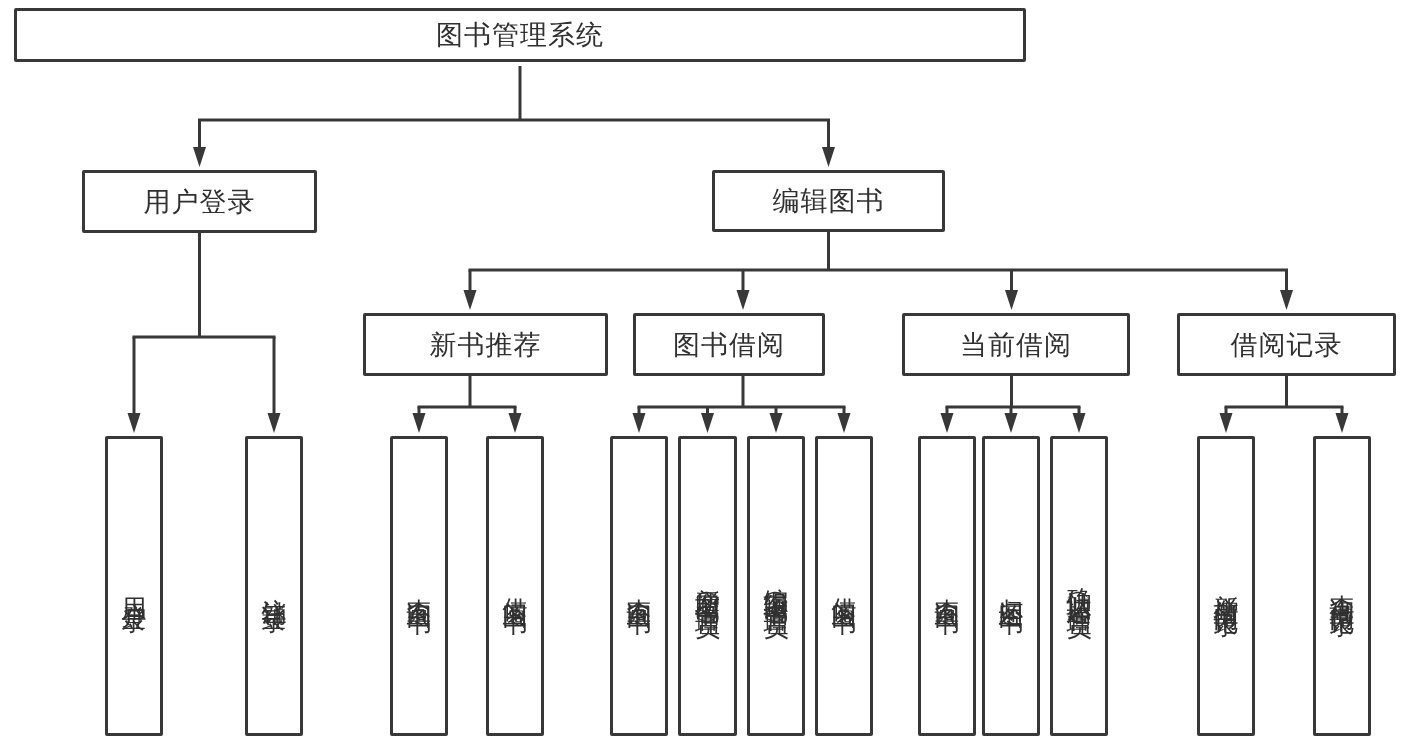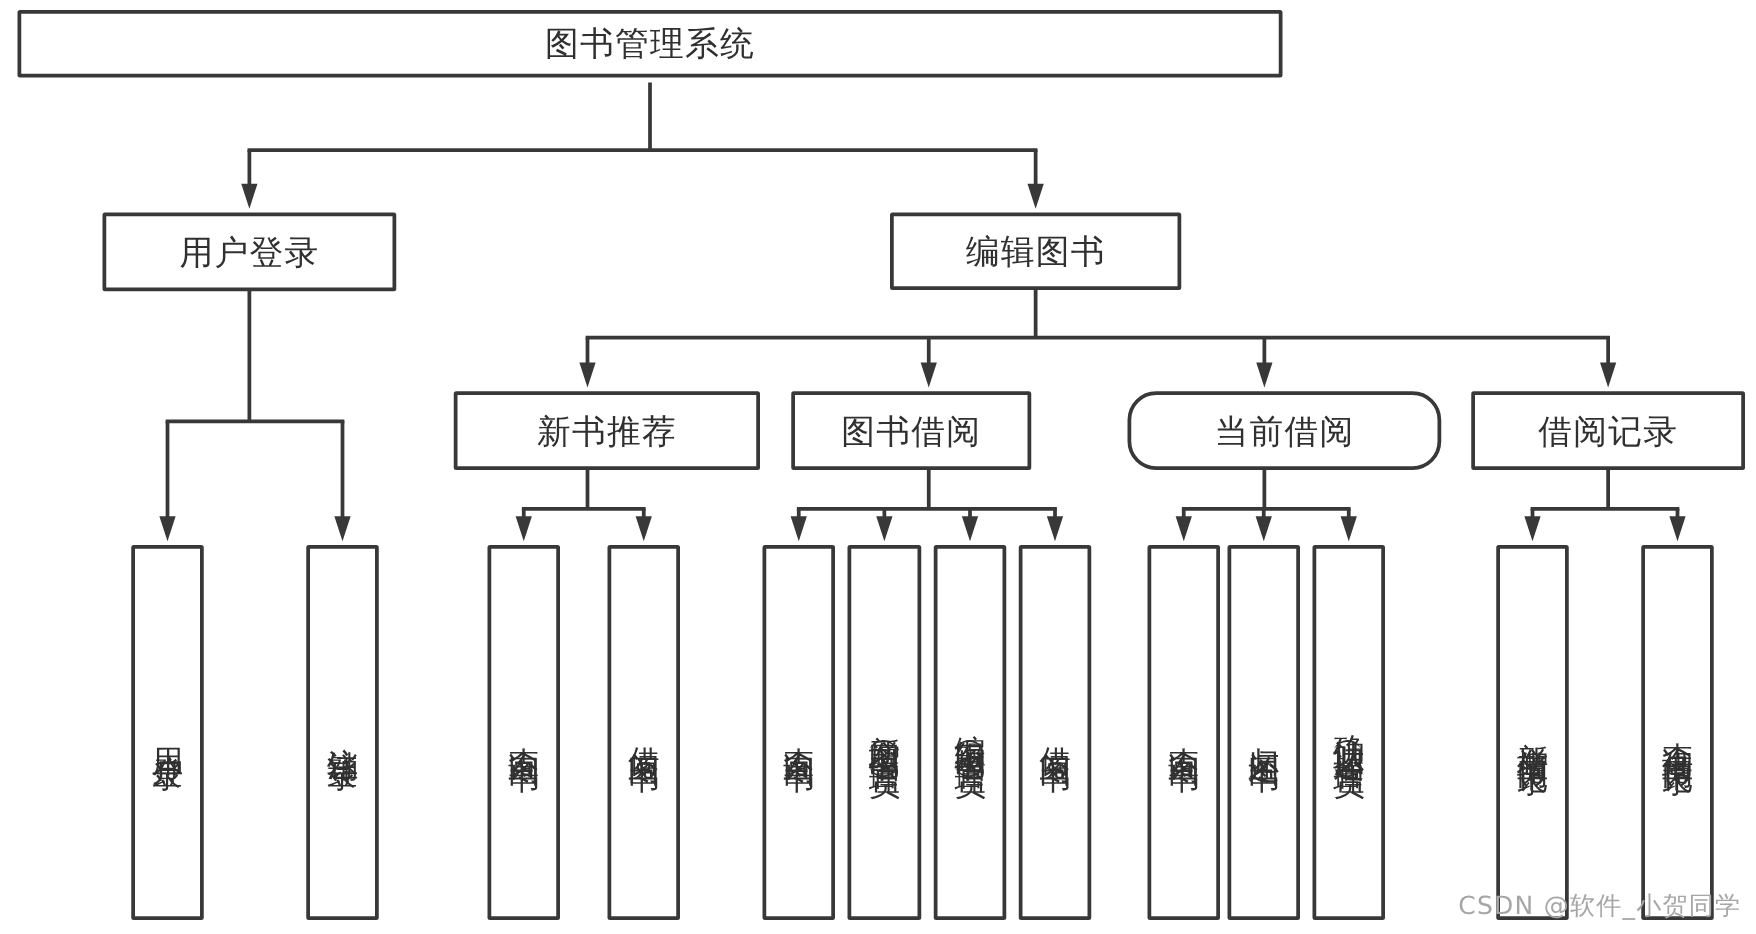--- a/index.html
+++ b/index.html
@@ -125,30 +125,29 @@
         <line x1="1342" y1="407" x2="1342" y2="418"></line>
         <polygon points="1335.5,413 1348.5,413 1342,433" fill="#383838" stroke="none"></polygon>
       </g>
     </svg>
   <div id="nodes">
       <div class="box h" style="left: 14px; top: 8px; width: 1012px; height: 54px;">图书管理系统</div>
       <div class="box h" style="left: 82px; top: 170px; width: 235px; height: 63px;">用户登录</div>
       <div class="box h" style="left: 712px; top: 170px; width: 233px; height: 62px;">编辑图书</div>
       <div class="box h" style="left: 363px; top: 313px; width: 245px; height: 63px;">新书推荐</div>
       <div class="box h" style="left: 633px; top: 313px; width: 192px; height: 63px;">图书借阅</div>
-      <div class="box h" style="left: 902px; top: 313px; width: 251px; height: 63px; border-radius: 23px;">当前借阅</div>
+      <div class="box h" style="left: 902px; top: 313px; width: 228px; height: 63px;">当前借阅</div>
       <div class="box h" style="left: 1177px; top: 313px; width: 219px; height: 63px; text-align: center;">借阅记录</div>
       <div class="box v" style="left: 105px; top: 436px; width: 58px; height: 300px;">用户登录</div>
       <div class="box v" style="left: 245px; top: 436px; width: 58px; height: 300px;">注销登录</div>
       <div class="box v" style="left: 390px; top: 436px; width: 58px; height: 300px;">查询图书</div>
       <div class="box v" style="left: 486px; top: 436px; width: 58px; height: 300px;">借阅图书</div>
       <div class="box v" style="left: 610px; top: 436px; width: 58px; height: 300px;">查询图书</div>
       <div class="box v" style="left: 678px; top: 436px; width: 59px; height: 300px;">新增图书（管理员）</div>
       <div class="box v" style="left: 747px; top: 436px; width: 58px; height: 300px;">编辑图书（管理员）</div>
       <div class="box v" style="left: 815px; top: 436px; width: 58px; height: 300px;">借阅图书</div>
       <div class="box v" style="left: 918px; top: 436px; width: 58px; height: 300px;">查询图书</div>
       <div class="box v" style="left: 982px; top: 436px; width: 58px; height: 300px;">归还图书</div>
       <div class="box v" style="left: 1050px; top: 436px; width: 58px; height: 300px;">确认归还（管理员）</div>
       <div class="box v" style="left: 1197px; top: 436px; width: 58px; height: 300px;">新增借阅记录</div>
       <div class="box v" style="left: 1313px; top: 436px; width: 58px; height: 300px;">查询借阅记录</div>
     </div>
-  <div class="watermark">CSDN @软件_小贺同学</div>
 </div>
 
 </body></html>

